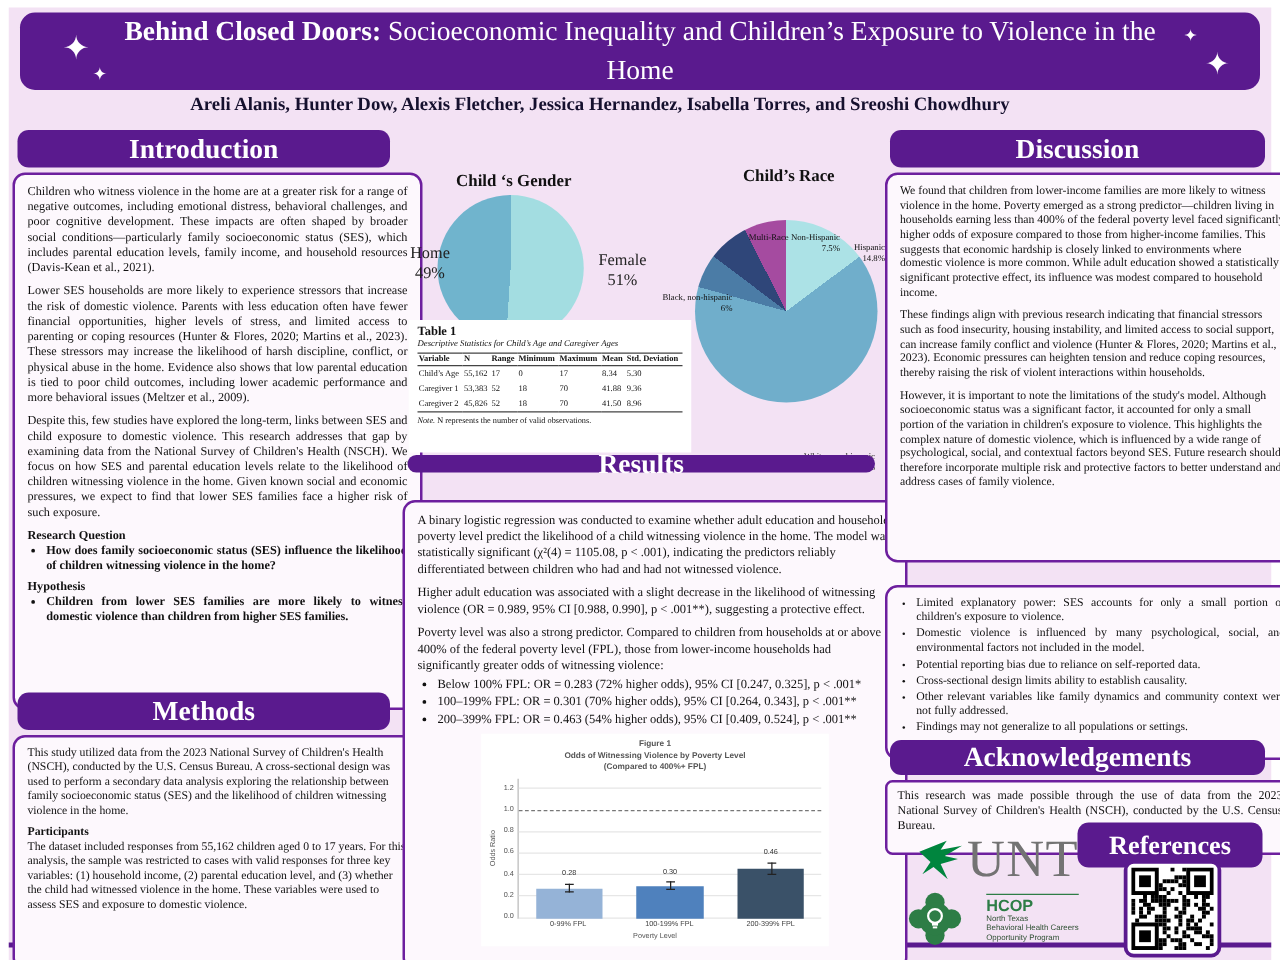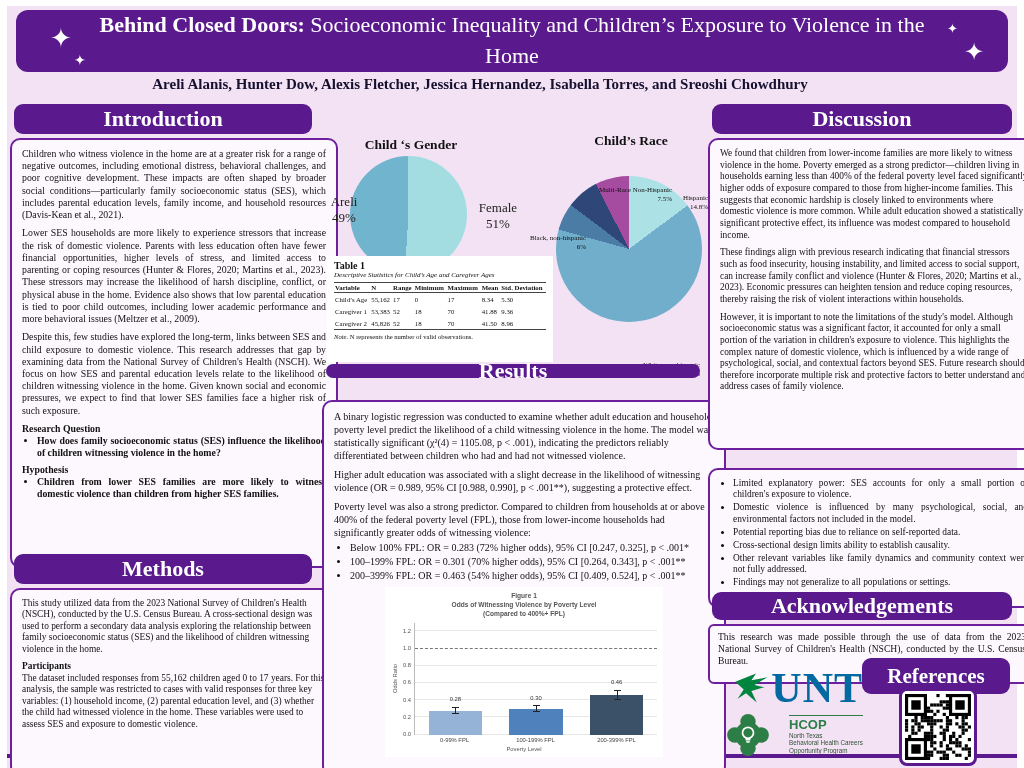--- a/index.html
+++ b/index.html
@@ -93,21 +93,21 @@
   #limit-box{left:708px;top:468px;width:308px;height:120px;font-size:9.4px;line-height:1.22;}
   #limit-box ul{margin:0;padding-left:13px;}
   #limit-box li{margin:0 0 1.5px 0;text-align:justify;}
   #ack-h{left:712px;top:592px;width:300px;height:28px;}
   #ack-box{left:708px;top:624px;width:308px;height:46px;font-size:9.6px;line-height:1.25;text-align:justify;padding:5px 8px;border-radius:6px;}
   #refs-h{left:862px;top:658px;width:148px;height:36px;font-size:21px;}
 
   
   #unt-logo{position:absolute;left:733px;top:660px;width:130px;height:56px;display:flex;align-items:center;}
   #unt-logo svg{width:52px;height:52px;}
-  .unt-text{font-weight:bold;font-size:42px;color:#0369a1;letter-spacing:1px;line-height:1;}
+  .unt-text{font-weight:normal;font-size:42px;color:#737373;letter-spacing:1px;line-height:1;}
   #hcop-logo{position:absolute;left:726px;top:710px;width:170px;height:50px;display:flex;align-items:center;font-family:"Liberation Sans","DejaVu Sans",sans-serif;}
   #hcop-logo svg{width:44px;height:44px;flex:none;}
   .hcop-txt{margin-left:19px;border-top:1.5px solid #2d7d46;padding-top:2px;}
   .hcop-title{font-weight:bold;color:#2d7d46;font-size:13px;line-height:1.05;}
   .hcop-line{font-size:6.3px;color:#2f4f33;line-height:1.25;}
   #qr{position:absolute;left:899px;top:688px;width:78px;height:78px;background:#fff;border:3px solid #5a1a8e;border-radius:8px;padding:3px;box-sizing:border-box;}
   #qr svg{width:100%;height:100%;}
 </style>
 </head>
 <body>
@@ -146,21 +146,21 @@
   <div class="sec-box" id="methods-box">
     <p>This study utilized data from the 2023 National Survey of Children's Health (NSCH), conducted by the U.S. Census Bureau. A cross-sectional design was used to perform a secondary data analysis exploring the relationship between family socioeconomic status (SES) and the likelihood of children witnessing violence in the home.</p>
     <div class="blabel">Participants</div>
     <p>The dataset included responses from 55,162 children aged 0 to 17 years. For this analysis, the sample was restricted to cases with valid responses for three key variables: (1) household income, (2) parental education level, and (3) whether the child had witnessed violence in the home. These variables were used to assess SES and exposure to domestic violence.</p>
   </div>
 
 
   <div class="pie-title" id="gender-title">Child ‘s Gender</div>
   <div class="pie" id="gender-pie" style="background: conic-gradient(rgb(163, 221, 225) 0deg, rgb(163, 221, 225) 183.6deg, rgb(112, 180, 205) 183.6deg, rgb(112, 180, 205) 360deg);"></div>
   <div class="pie-label" id="male-label">
-    <div>Areli</div>
+    <div>Home</div>
     <div>49%</div>
   </div>
   <div class="pie-label" id="female-label">
     <div>Female</div>
     <div>51%</div>
   </div>
 
   <div class="pie-title" id="race-title">Child’s Race</div>
   <div class="pie" id="race-pie" style="background: conic-gradient(rgb(172, 226, 230) 0deg, rgb(172, 226, 230) 53.28deg, rgb(112, 174, 203) 53.28deg, rgb(112, 174, 203) 285.48deg, rgb(75, 124, 166) 285.48deg, rgb(75, 124, 166) 307.08deg, rgb(47, 70, 121) 307.08deg, rgb(47, 70, 121) 333deg, rgb(165, 75, 160) 333deg, rgb(165, 75, 160) 360deg);"></div>
   <div class="pie-label-sm" id="multi-label">

